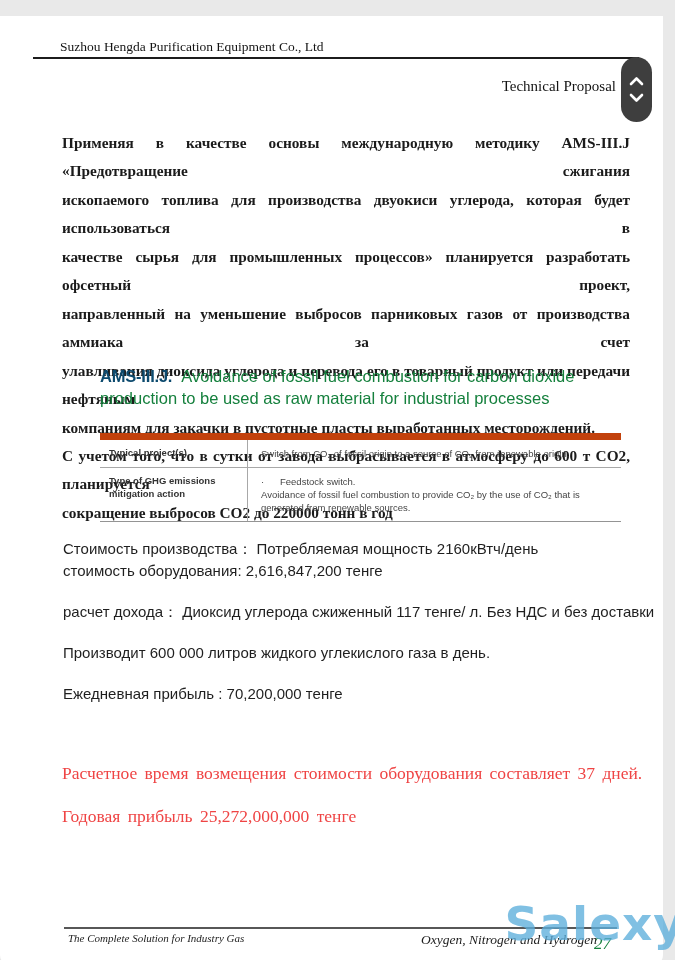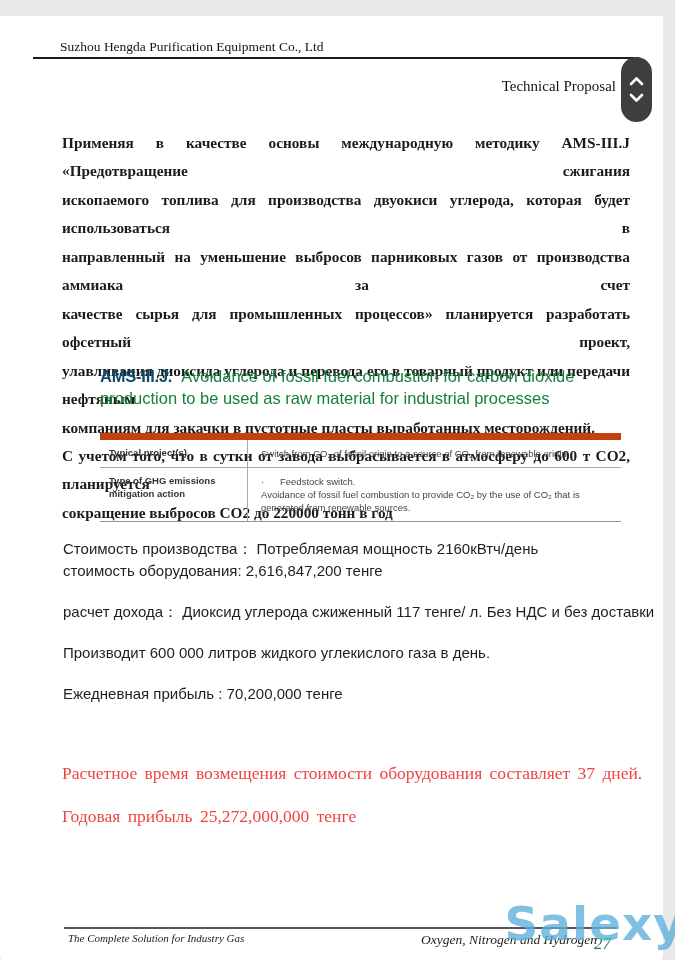--- a/index.html
+++ b/index.html
@@ -67,22 +67,22 @@
 
   <div class="hdr-left">Suzhou Hengda Purification Equipment Co., Ltd</div>
   <div class="hdr-right">Technical Proposal</div>
   <div class="hdr-rule"></div>
 
 
   <div class="bodytext">
     <div>
         <div class="jline">Применяя в качестве основы международную методику AMS-III.J «Предотвращение сжигания</div>
         <div class="jline">ископаемого топлива для производства двуокиси углерода, которая будет использоваться в</div>
+        <div class="jline">качестве сырья для промышленных процессов» планируется разработать офсетный проект,</div>
         <div class="jline">направленный на уменьшение выбросов парниковых газов от производства аммиака за счет</div>
-        <div class="jline">качестве сырья для промышленных процессов» планируется разработать офсетный проект,</div>
         <div class="jline">улавливания диоксида углерода и перевода его в товарный продукт или передачи нефтяным</div>
         <div class="jline last">компаниям для закачки в пустотные пласты выработанных месторождений.</div>
       </div>
     <div>
         <div class="jline">С учетом того, что в сутки от завода выбрасывается в атмосферу до 600 т CO2, планируется</div>
         <div class="jline last">сокращение выбросов CO2 до 220000 тонн в год</div>
       </div>
   </div>
 
   <div class="ams">

